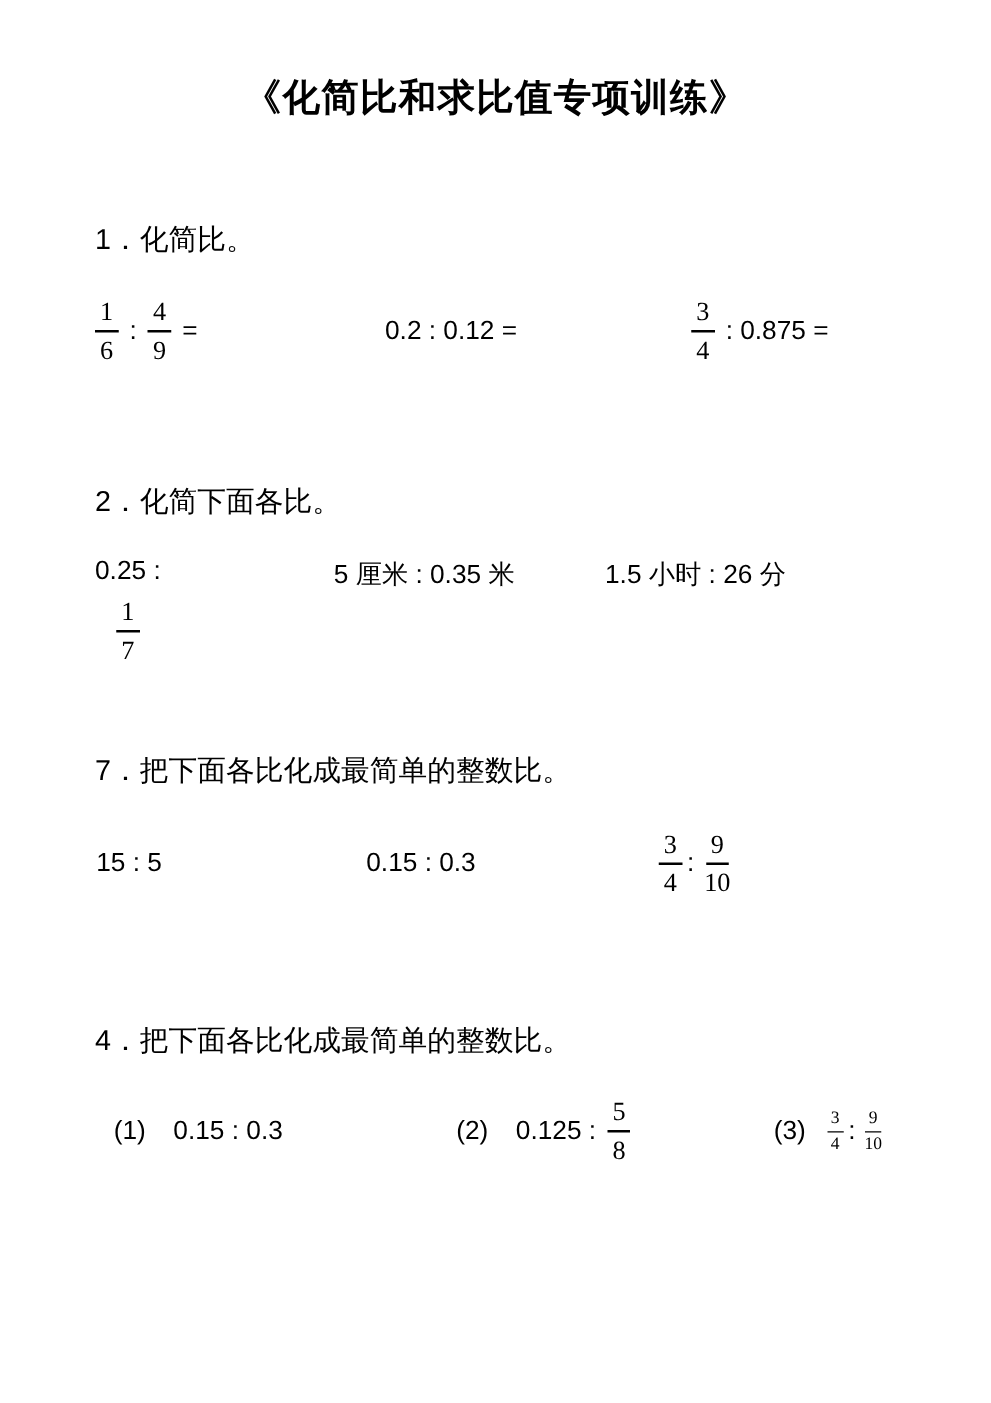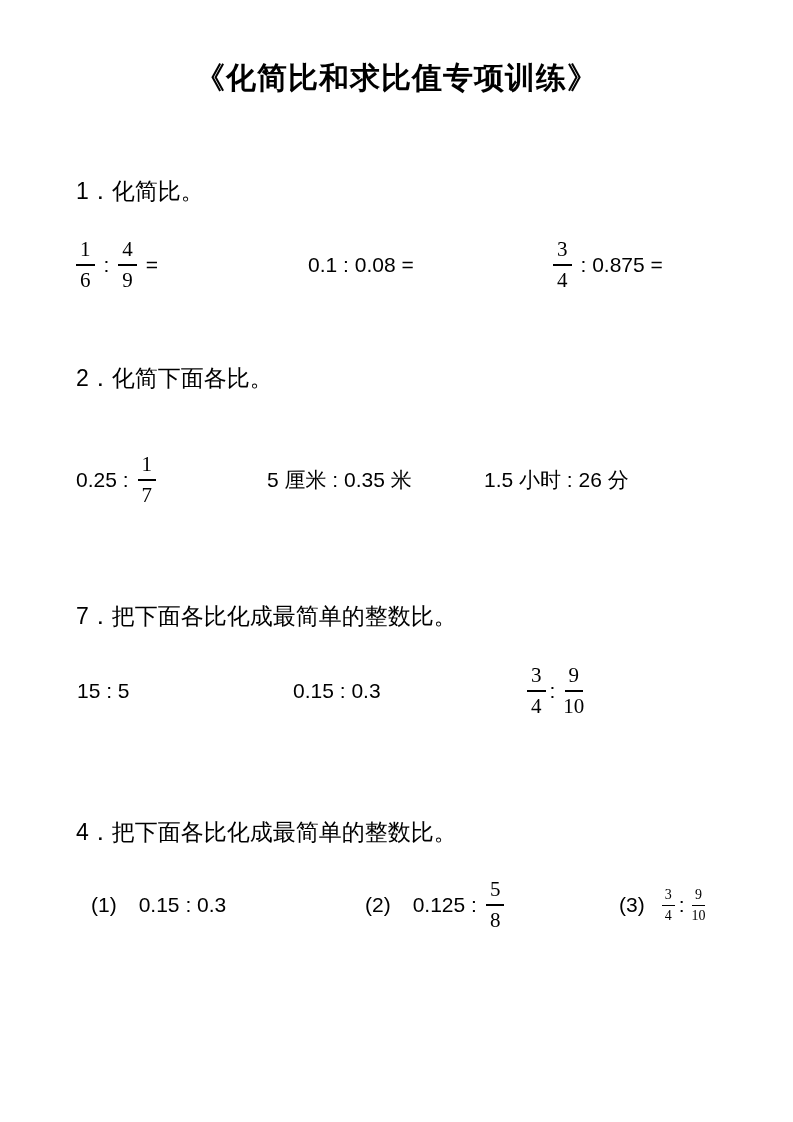--- a/index.html
+++ b/index.html
@@ -24,34 +24,34 @@
     letter-spacing: 1px;
   }
   .heading {
     position: absolute;
     left: 76px;
     font-size: 23px;
     font-weight: 400;
     white-space: pre;
   }
   .h1 { top: 176px; }
-  .h2 { top: 363px; }
+  .h2 { top: 386px; }
   .h3 { top: 601px; }
   .h4 { top: 817px; }
   .problem {
     position: absolute;
     display: flex;
     align-items: center;
     height: 70px;
     font-size: 21px;
     white-space: pre;
     gap: 9px;
   }
   .row1 { top: 230px; }
-  .row2 { top: 445px; }
+  .row2 { top: 445px; flex-direction: column; }
   .row3 { top: 656px; }
   .row4 { top: 870px; }
   .frac {
     display: inline-flex;
     flex-direction: column;
     align-items: center;
     font-family: "Liberation Serif", serif;
     font-size: 21px;
     line-height: 1;
     text-align: center;
@@ -80,21 +80,21 @@
     </span>
     <span>:</span>
     <span class="frac">
       <span class="num">4</span>
       <span class="den">9</span>
     </span>
     <span>=</span>
   </div>
 
   <div class="problem row1" style="left:308px">
-    <span>0.1 : 0.08 =</span>
+    <span>0.2 : 0.12 =</span>
   </div>
 
   <div class="problem row1" style="left:553px">
     <span class="frac">
       <span class="num">3</span>
       <span class="den">4</span>
     </span>
     <span>: 0.875 =</span>
   </div>
 

